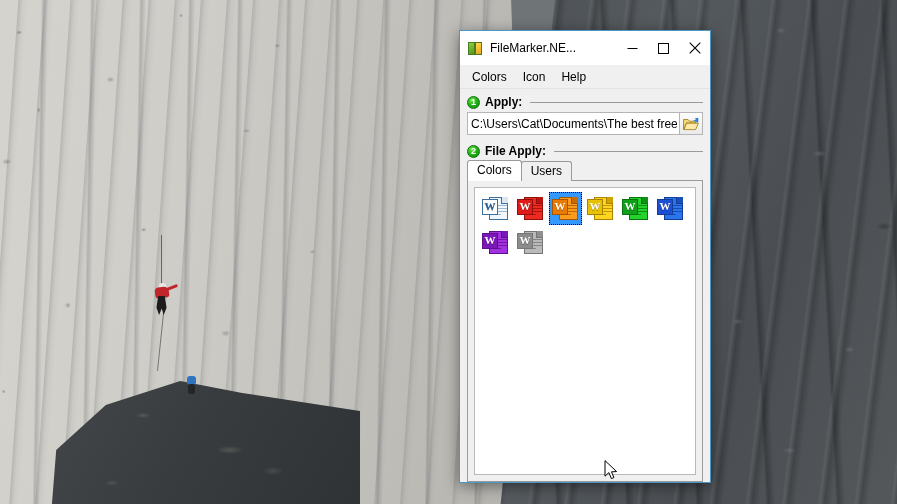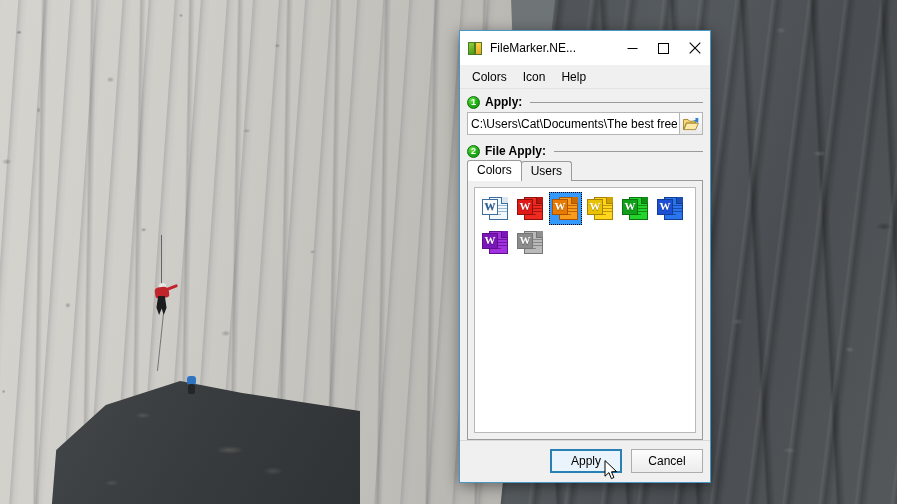--- a/index.html
+++ b/index.html
@@ -525,24 +525,20 @@
                   <i style="background: rgb(118, 118, 118); width: 100%;"></i>
                   <i style="background: rgb(118, 118, 118); width: 62%;"></i>
                 </div>
                 <div class="badge-w" style="background: rgb(140, 140, 140); color: rgb(255, 255, 255); border-color: rgb(118, 118, 118);">W</div>
               </div>
             </div>
           </div>
       </div>
     </div>
 
-    <div class="win-footer">
-      <div class="btn hover">Apply</div>
-      <div class="btn">Cancel</div>
-    </div>
   </div>
 
   <div id="cursor">
     <svg width="14" height="21" viewBox="0 0 14 21">
       <path d="M1 0.6 L1 16.2 L4.9 12.6 L7.4 18.6 L9.9 17.5 L7.5 11.8 L12.6 11.6 Z" fill="#ffffff" stroke="#000000" stroke-width="1"></path>
     </svg>
   </div>
 </div>
 
 </body></html>

